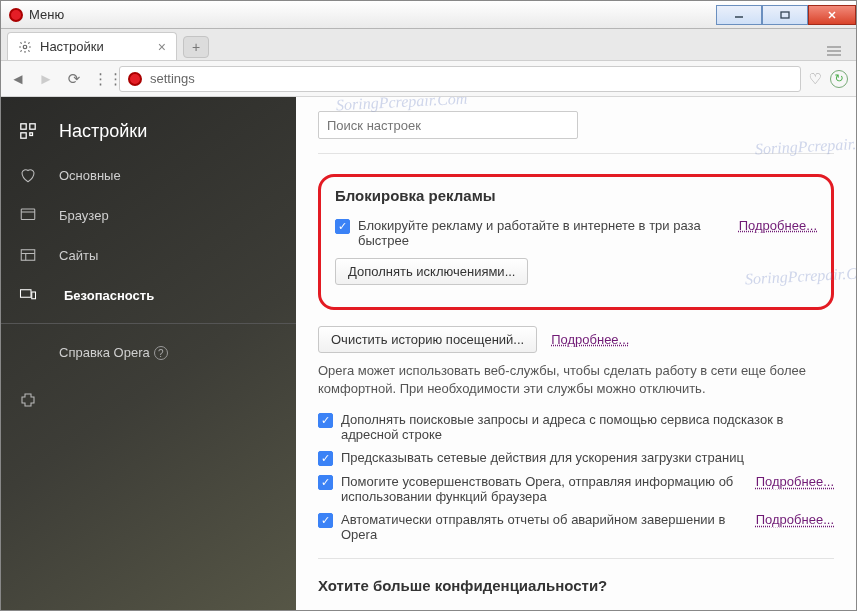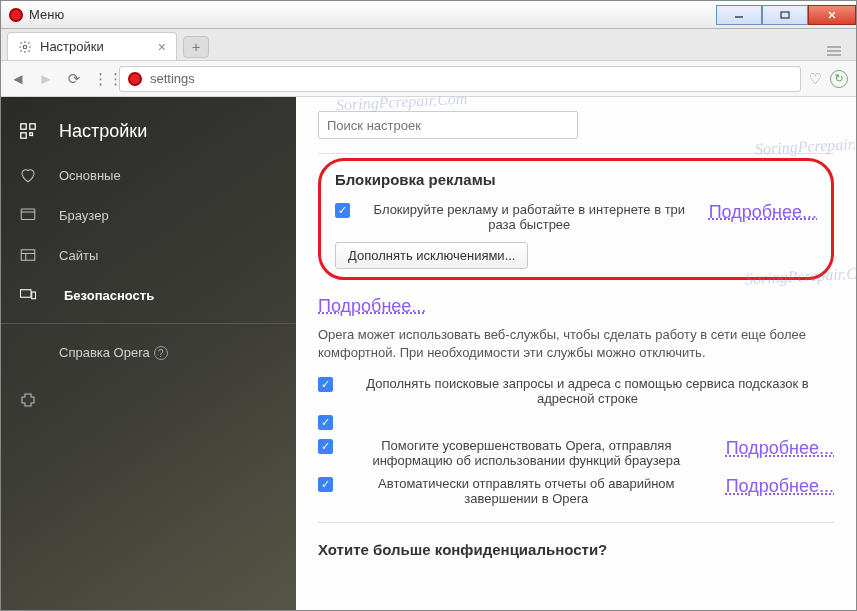--- a/index.html
+++ b/index.html
@@ -43,27 +43,27 @@
   .side-row.header .side-ico svg { stroke:#fff; }
   .side-row.active .side-ico svg { stroke:#fff; }
   .side-divider { border-top:1px solid #555; margin:8px 0; }
   .help-q { display:inline-block; width:14px; height:14px; border:1px solid #999; border-radius:50%; font-size:10px; text-align:center; line-height:13px; margin-left:4px; color:#aaa;}
   
   .content { flex:1; background:#fdfdfd; padding:14px 22px 0 22px; overflow:auto; position:relative; }
   .search { width:260px; height:28px; border:1px solid #ccc; border-radius:2px; padding:0 8px; font-size:13px; color:#555; }
   .divider-line { border-top:1px solid #e3e3e3; margin-top:14px; }
   
   .section { margin-top:16px; }
-  .section.highlight { border:3px solid #e31b23; border-radius:26px; padding:10px 14px 8px 14px; margin-top:4px; }
+  .section.highlight { border:3px solid #e31b23; border-radius:16px; padding:10px 14px 22px 14px; margin-top:20px; }
   .section h2 { font-size:15px; font-weight:600; color:#333; margin-bottom:10px; }
   .row { display:flex; align-items:flex-start; gap:8px; padding:4px 0; }
   .chk { width:15px; height:15px; border:1px solid #3b82f6; border-radius:2px; background:#3b82f6; color:#fff; font-size:11px; line-height:13px; text-align:center; flex-shrink:0; margin-top:1px;}
   .chk.empty { background:#fff; border-color:#bbb; color:transparent;}
-  .row-text { color:#444; font-size:13px; flex:1;text-align:center; }
-  .link { color:#8b5cf6; text-decoration:underline dotted; cursor:pointer; font-size:18px; white-space:nowrap; }
+  .row-text { color:#444; font-size:13px; flex:1; }
+  .link { color:#701a75; text-decoration:underline dotted; cursor:pointer; font-size:13px; white-space:nowrap; }
   .btn { display:inline-block; border:1px solid #c8c8c8; background:linear-gradient(#fff,#f1f1f1); padding:5px 12px; border-radius:3px; font-size:13px; color:#333; cursor:pointer; }
   .desc { color:#555; font-size:13px; margin:9px 0 10px 0; line-height:1.4; }
   .btn-row { display:flex; align-items:center; gap:14px; margin:6px 0 8px 0;}
   .row-with-link { display:flex; align-items:flex-start; gap:8px;}
   .row-with-link .row-text { padding-right:6px;}
   .bottom-q { font-size:15px; font-weight:600; color:#333; margin-top:18px; }
   
   
   .wm { position:absolute; color:rgba(120,140,200,.35); font-style:italic; font-family:"Comic Sans MS", cursive; font-size:16px; pointer-events:none; transform:rotate(-3deg); white-space:nowrap;}
 </style>
@@ -211,30 +211,32 @@
         <span class="link">Подробнее...</span>
       </div>
       <div style="margin-top:6px; margin-left:0;">
         <span class="btn">Дополнять исключениями...</span>
       </div>
     </div>
 
     
     <div class="section">
       <div class="btn-row">
+        <span class="btn">Очистить историю посещений...</span>
         <span class="link">Подробнее...</span>
       </div>
       <p class="desc">Opera может использовать веб-службы, чтобы сделать работу в сети еще более комфортной. При необходимости эти службы можно отключить.</p>
 
       <div class="row">
         <div class="chk">✓</div>
         <span class="row-text">Дополнять поисковые запросы и адреса с помощью сервиса подсказок в адресной строке</span>
       </div>
       <div class="row">
         <div class="chk">✓</div>
+        <span class="row-text">Предсказывать сетевые действия для ускорения загрузки страниц</span>
       </div>
       <div class="row row-with-link">
         <div class="chk">✓</div>
         <span class="row-text">Помогите усовершенствовать Opera, отправляя информацию об использовании функций браузера</span>
         <span class="link">Подробнее...</span>
       </div>
       <div class="row row-with-link">
         <div class="chk">✓</div>
         <span class="row-text">Автоматически отправлять отчеты об аварийном завершении в Opera</span>
         <span class="link">Подробнее...</span>

